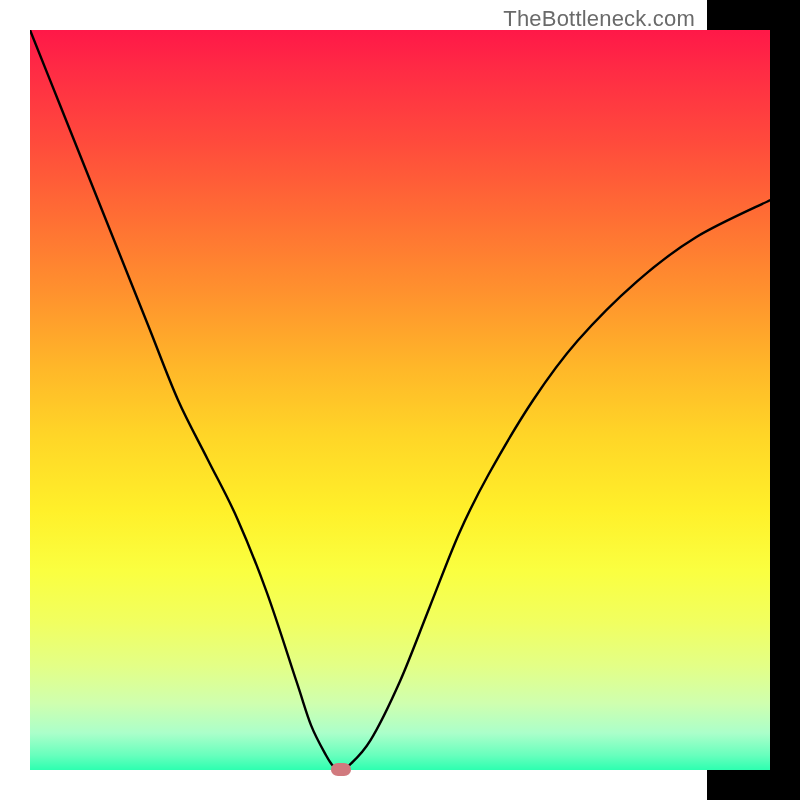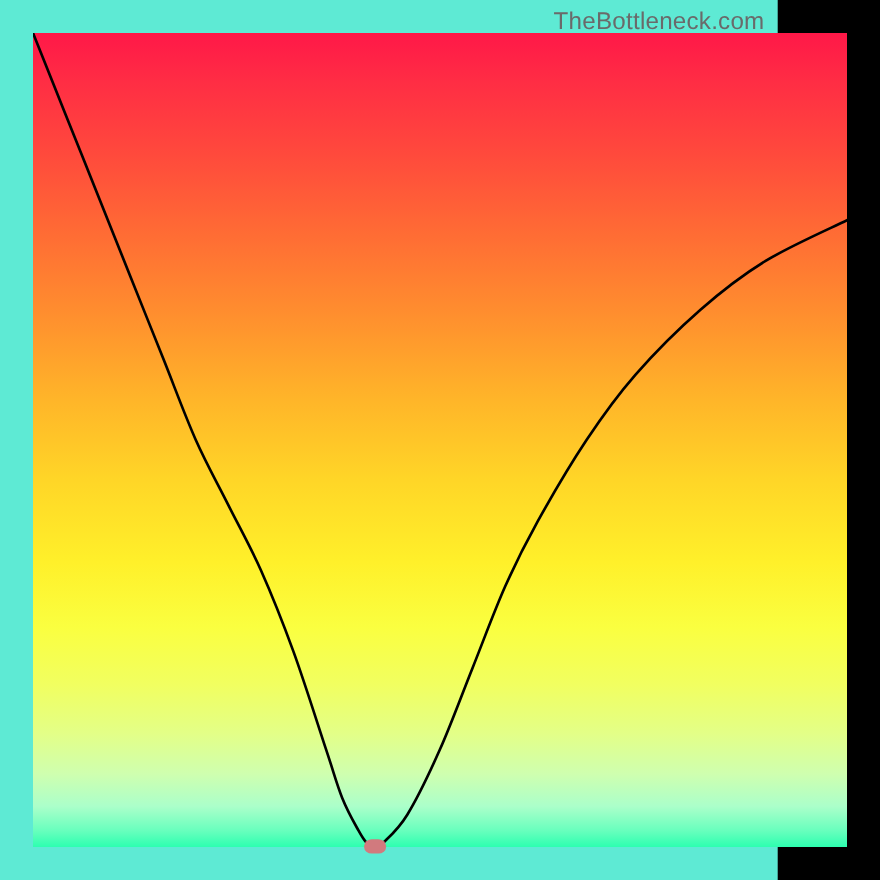--- a/index.html
+++ b/index.html
@@ -8,21 +8,21 @@
     width: 800px;
     height: 800px;
     background: #000;
     font-family: Arial, Helvetica, sans-serif;
     overflow: hidden;
   }
   .frame {
     position: relative;
     width: 707px;
     height: 800px;
-    background: #5eead4;
+    background: #ffffff;
   }
   .plot-area {
     position: absolute;
     left: 30px;
     top: 30px;
     width: 740px;
     height: 740px;
   }
   .gradient-bg {
     position: absolute;

